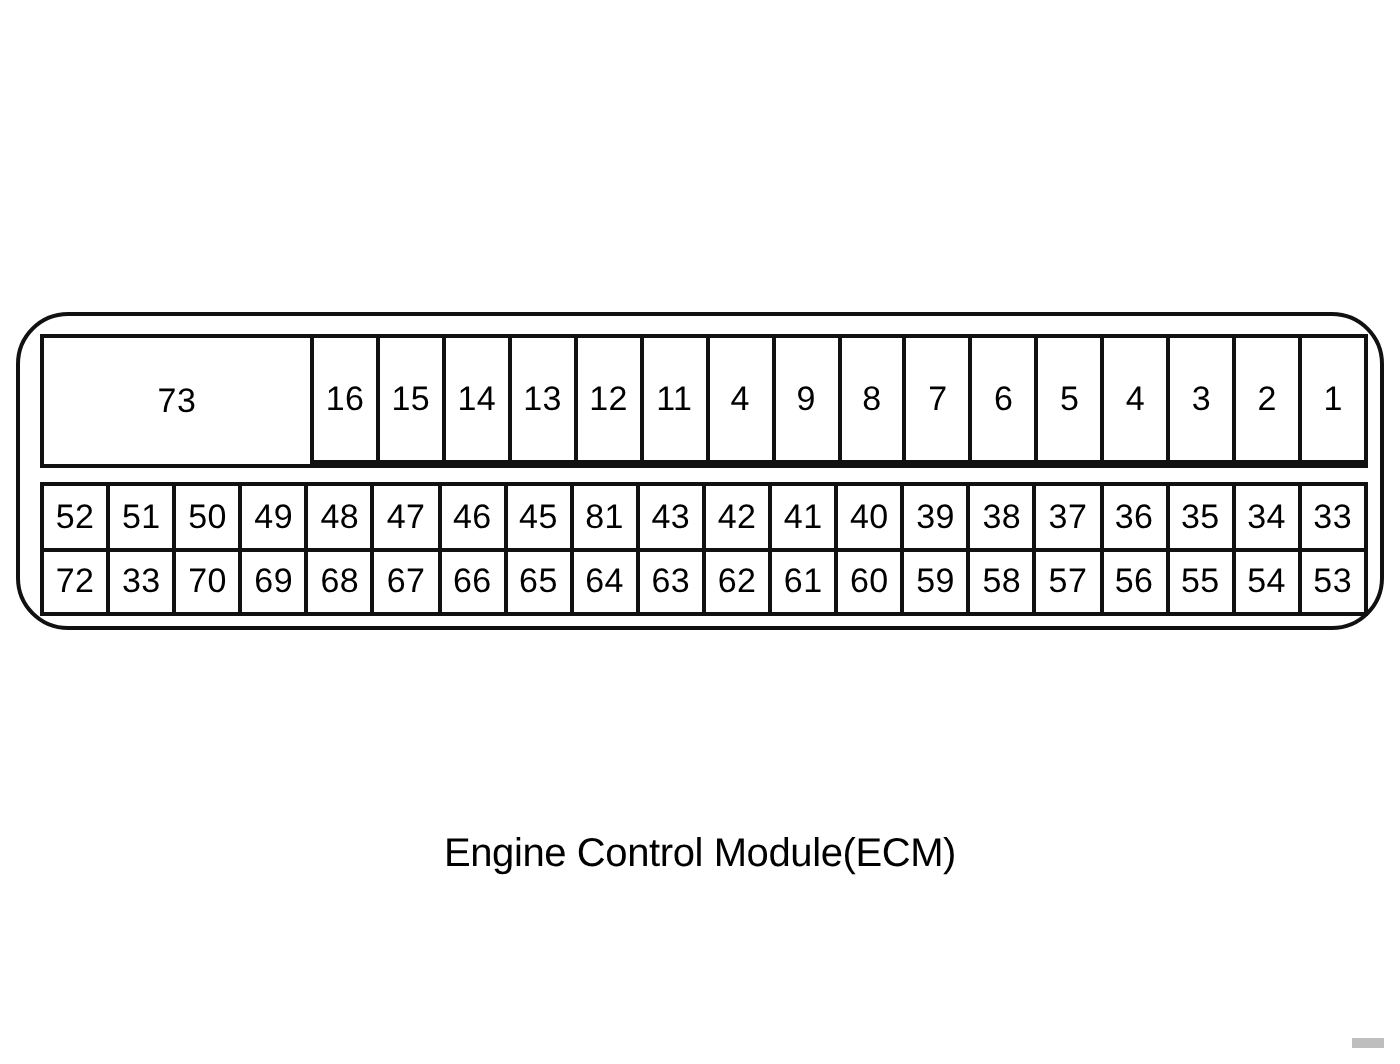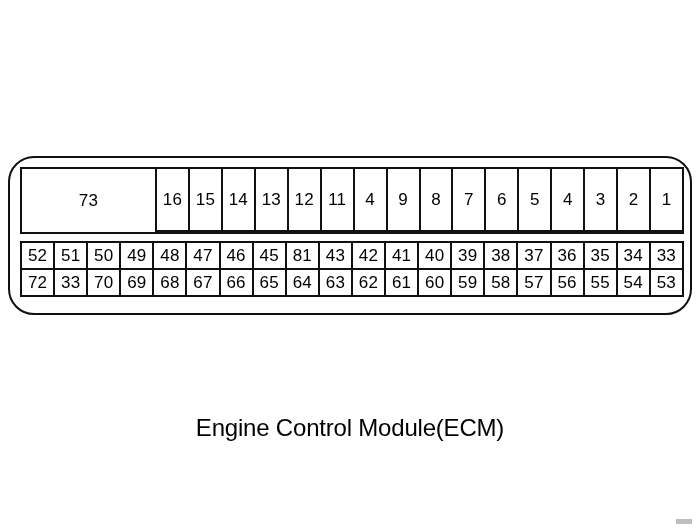--- a/index.html
+++ b/index.html
@@ -42,21 +42,21 @@
     left: 10px;
     top: 9px;
     width: 664px;
     height: 67px;
     flex-direction: row;
   }
   #pin-block-bottom {
     left: 10px;
     top: 83px;
     width: 664px;
-    height: 56px;
+    height: 67px;
   }
 
   
   #pin-cell-73 {
     box-sizing: border-box;
     width: 135px;
     height: 100%;
     border-right: 2px solid #111111;
     display: flex;
     align-items: center;
@@ -100,21 +100,21 @@
   
   #caption {
     position: absolute;
     left: 0;
     top: 412px;
     width: 700px;
     text-align: center;
   }
   .caption-line {
     display: block;
-    font-size: 24px;
+    font-size: 20px;
     line-height: 31px;
     letter-spacing: -0.2px;
     white-space: nowrap;
   }
 
   
   #page-artifact {
     position: absolute;
     left: 676px;
     top: 519px;

